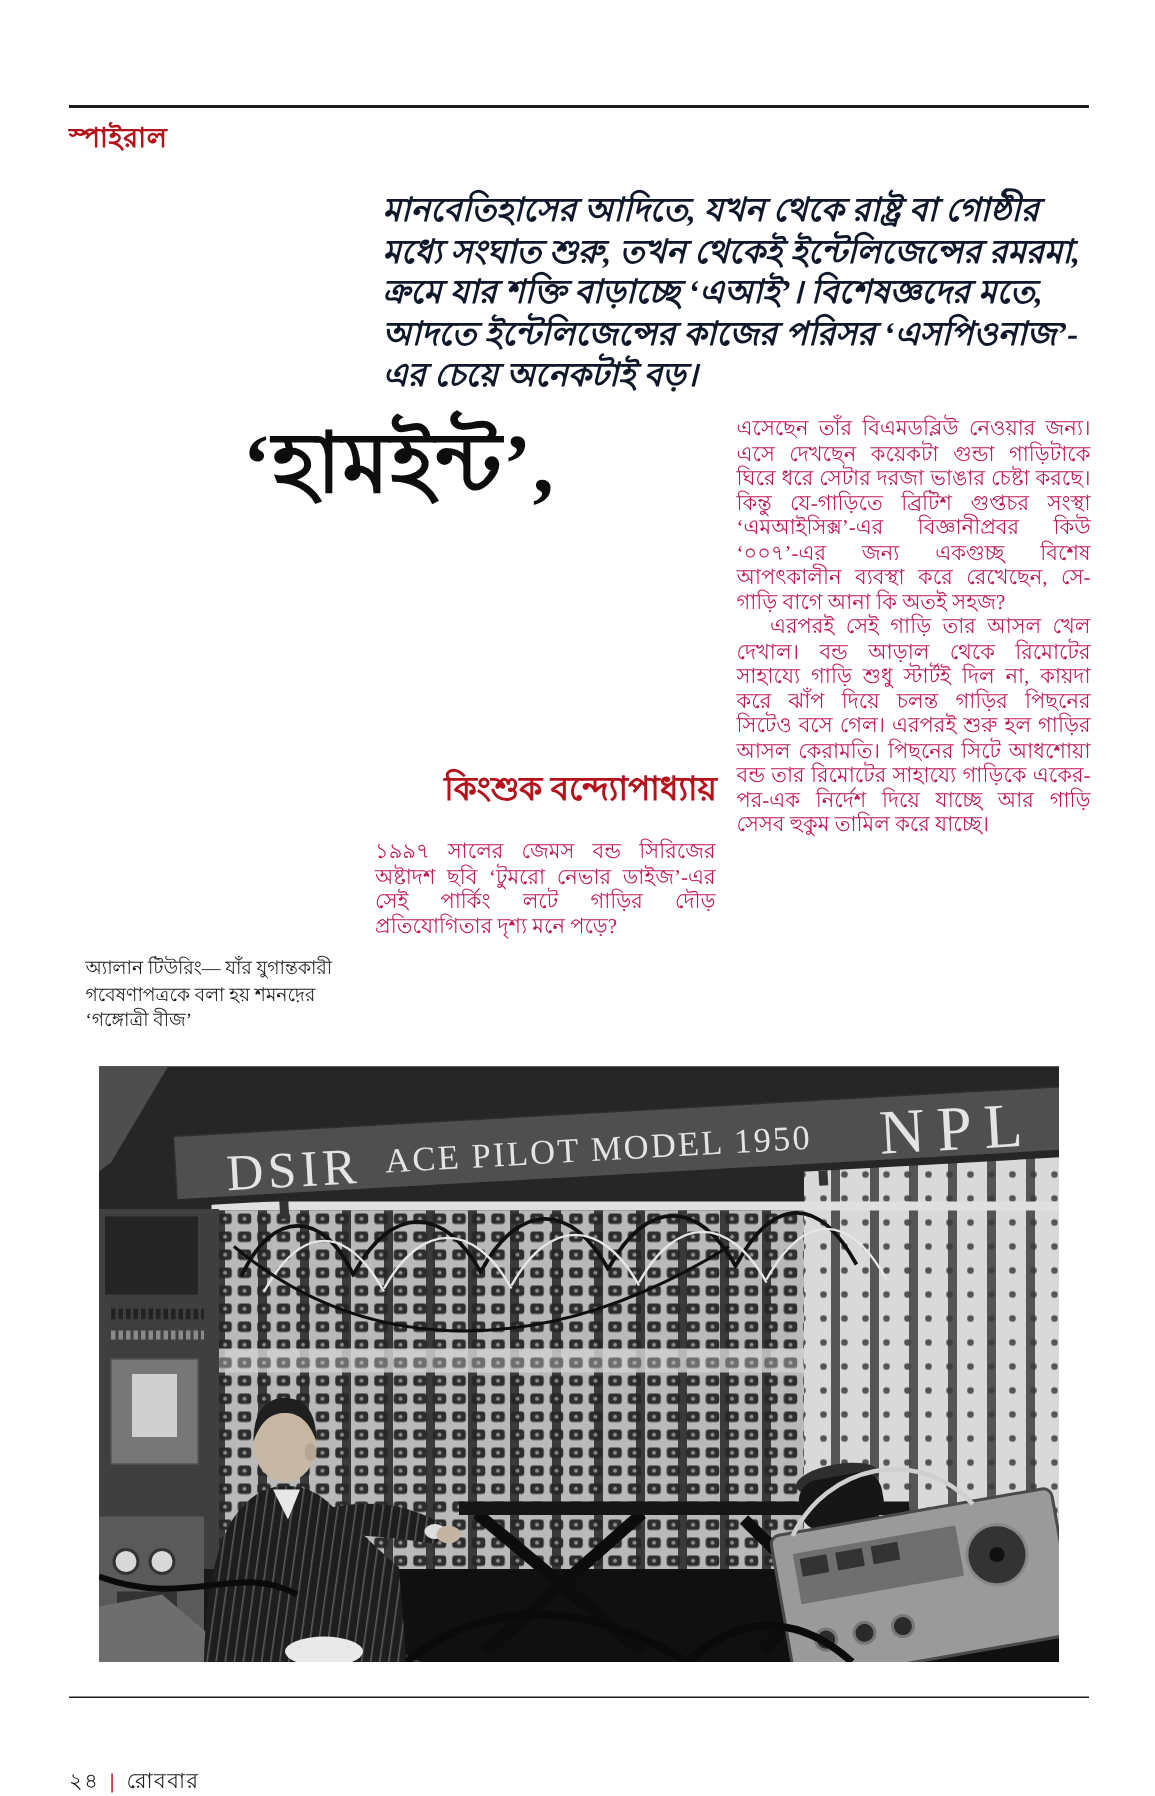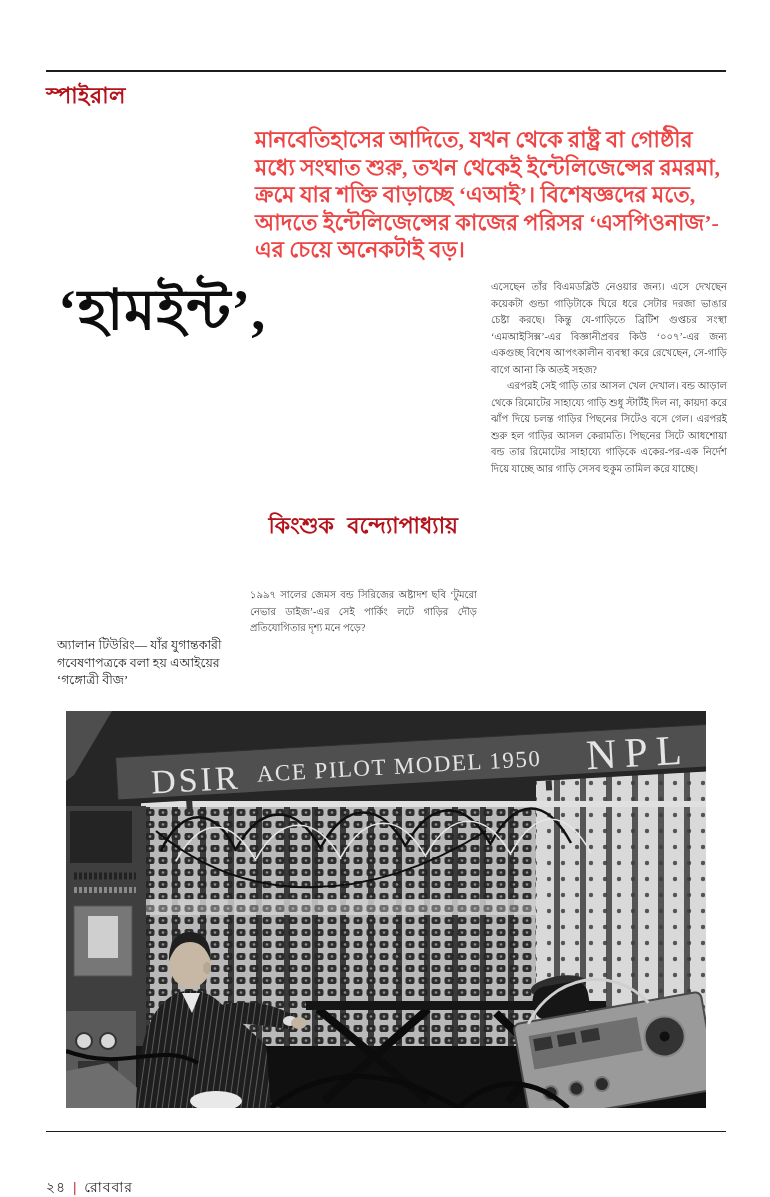--- a/index.html
+++ b/index.html
@@ -6,43 +6,43 @@
   body{
     width:770px;height:1197px;background:#ffffff;position:relative;overflow:hidden;
     font-family:"Liberation Serif","DejaVu Serif",serif;color:#1c1c1c;
   }
   .page{position:absolute;inset:0;}
   .rule{position:absolute;left:46px;width:680px;height:2px;background:#1c1c1c;}
   .rule-top{top:70px;}
   .rule-bottom{top:1131px;height:1px;}
   .section-label{
     position:absolute;left:46px;top:78px;
-    font-size:22px;font-weight:bold;color:#b5121b;letter-spacing:.5px;
+    font-size:18px;font-weight:bold;color:#b5121b;letter-spacing:.5px;
   }
   .standfirst{
     position:absolute;left:255px;top:126px;width:472px;
-    font-size:22px;line-height:27.5px;font-weight:bold;color:#ef4444;
+    font-size:22px;line-height:27.5px;font-weight:bold;color:#0f172a;font-style:italic;
   }
   .headline-block{
-    position:absolute;left:58px;top:272px;width:416px;text-align:left;
+    position:absolute;left:58px;top:272px;width:416px;text-align:center;
   }
   .headline-line{
     font-size:56px;line-height:77px;font-weight:bold;color:#0d0d0d;
     letter-spacing:1px;white-space:nowrap;
   }
   .byline{
-    position:absolute;left:46px;top:508px;width:412px;text-align:right;
-    font-size:22px;font-weight:bold;color:#b5121b;font-family:Liberation Mono, monospace;
+    position:absolute;left:66px;top:508px;width:412px;text-align:right;
+    font-size:22px;font-weight:bold;color:#b5121b;
   }
   .bodycol{
-    position:absolute;font-size:10px;line-height:16.5px;text-align:justify;color:#404040;
+    position:absolute;font-size:14px;line-height:16.5px;text-align:justify;color:#be185d;
   }
   .bodycol p{margin:0;}
   .bodycol p.indent{text-indent:1.6em;}
-  .col-left{left:250px;top:561px;width:227px;margin-top:26px;}
+  .col-left{left:250px;top:561px;width:227px;}
   .col-right{left:491px;top:279px;width:236px;}
   .margin-caption{
     position:absolute;left:57px;top:637px;width:188px;
     font-size:12.5px;line-height:17.5px;color:#1c1c1c;text-align:left;
   }
   .photo-wrap{
     position:absolute;left:66px;top:711px;width:640px;height:397px;background:#151515;
   }
   .photo-wrap svg{display:block;}
   .footer{
@@ -71,21 +71,21 @@
 
   <div class="bodycol col-left">
     <p>১৯৯৭ সালের জেমস বন্ড সিরিজের অষ্টাদশ ছবি ‘টুমরো নেভার ডাইজ’-এর সেই পার্কিং লটে গাড়ির দৌড় প্রতিযোগিতার দৃশ্য মনে পড়ে?</p>
   </div>
 
   <div class="bodycol col-right">
     <p>এসেছেন তাঁর বিএমডব্লিউ নেওয়ার জন্য। এসে দেখছেন কয়েকটা গুন্ডা গাড়িটাকে ঘিরে ধরে সেটার দরজা ভাঙার চেষ্টা করছে। কিন্তু যে-গাড়িতে ব্রিটিশ গুপ্তচর সংস্থা ‘এমআইসিক্স’-এর বিজ্ঞানীপ্রবর কিউ ‘০০৭’-এর জন্য একগুচ্ছ বিশেষ আপৎকালীন ব্যবস্থা করে রেখেছেন, সে-গাড়ি বাগে আনা কি অতই সহজ?</p>
     <p class="indent">এরপরই সেই গাড়ি তার আসল খেল দেখাল। বন্ড আড়াল থেকে রিমোটের সাহায্যে গাড়ি শুধু স্টার্টই দিল না, কায়দা করে ঝাঁপ দিয়ে চলন্ত গাড়ির পিছনের সিটেও বসে গেল। এরপরই শুরু হল গাড়ির আসল কেরামতি। পিছনের সিটে আধশোয়া বন্ড তার রিমোটের সাহায্যে গাড়িকে একের-পর-এক নির্দেশ দিয়ে যাচ্ছে আর গাড়ি সেসব হুকুম তামিল করে যাচ্ছে।</p>
   </div>
 
-  <div class="margin-caption">অ্যালান টিউরিং— যাঁর যুগান্তকারী গবেষণাপত্রকে বলা হয় এআইয়ের ‘গঙ্গোত্রী বীজ’</div>
+  <div class="margin-caption">অ্যালান টিউরিং— যাঁর যুগান্তকারী গবেষণাপত্রকে বলা হয় শমনদ়ের ‘গঙ্গোত্রী বীজ’</div>
 
   <div class="photo-wrap">
     <svg width="640" height="397" viewBox="0 0 640 397" xmlns="http://www.w3.org/2000/svg">
       <defs>
         <pattern id="strips" width="28" height="10" patternUnits="userSpaceOnUse">
           <rect width="28" height="10" fill="#3a3a3a"></rect>
           <rect width="22" height="10" fill="#b9b9b9"></rect>
         </pattern>
         <pattern id="comp" width="13" height="12" patternUnits="userSpaceOnUse">
           <rect x="1.5" y="2" width="9" height="7" rx="2" fill="#262626"></rect>

